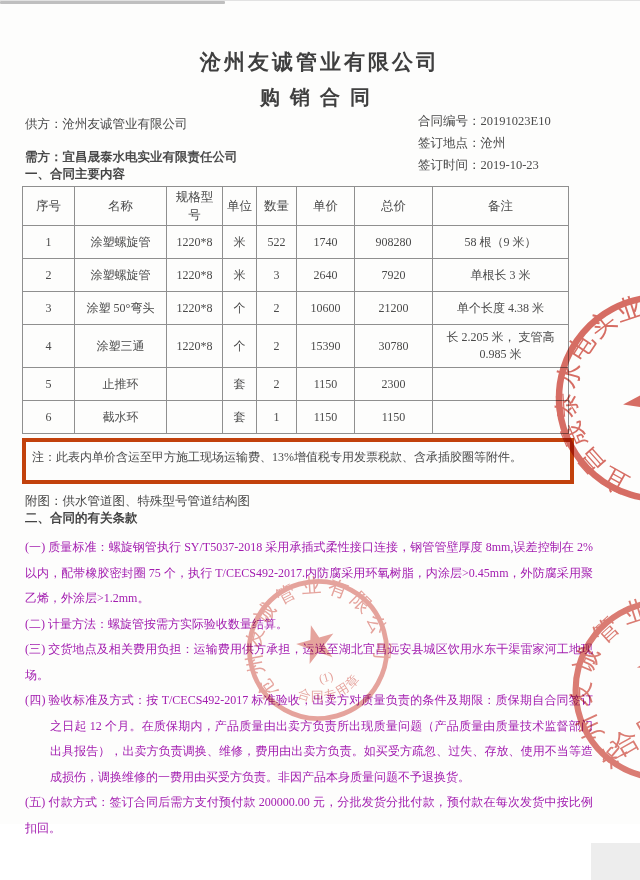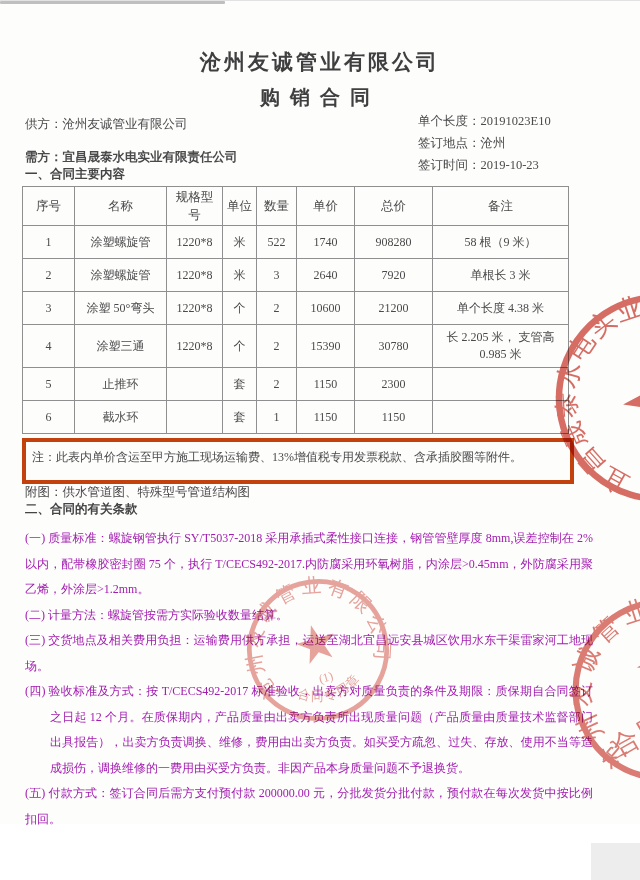--- a/index.html
+++ b/index.html
@@ -24,21 +24,21 @@
   .sec1-heading{position:absolute;top:166px;left:25px;font-size:12.5px;font-weight:700;color:#454545;}
   
   .flow{position:absolute;top:186px;left:22px;width:570px;}
   table.items{border-collapse:collapse;width:546px;table-layout:fixed;border-radius:28px;}
   .items th,.items td{border:1px solid #8f8f8f;font-size:12px;text-align:center;
     padding:1px 3px;font-weight:normal;color:#4a4a4a;overflow:hidden;line-height:1.45;}
   .items th{font-size:12.5px;}
   tr.hrow{height:30px;} tr.dr{height:33px;} tr.dr4{height:43px;} tr.trow{height:34px;}
   .note-box{width:532px;border:4px solid #c2410c;margin-top:4px;padding:7px 6px 14px 6px;
     font-size:12px;color:#4a4a4a;}
-  .attachment{margin-left:3px;font-size:12.5px;}
+  .attachment{margin-top:9px;margin-left:3px;font-size:12.5px;}
   .sec2-heading{margin-top:0;margin-left:3px;font-size:12.5px;font-weight:700;color:#454545;}
   .clauses{margin-top:8px;margin-left:3px;width:568px;}
   .clause{margin:0;font-size:12px;line-height:25.5px;text-align:justify;color:#a21caf;}
   .clause.hang{padding-left:25px;text-indent:-25px;}
   
   .stamp{position:absolute;mix-blend-mode:multiply;pointer-events:none;}
   .stamp svg{display:block;overflow:visible;}
   .stamp circle{fill:none;stroke:#cf4a3e;}
   .stamp text,.stamp textPath{fill:#cf4a3e;}
   .stamp polygon{fill:#cf4a3e;}
@@ -52,21 +52,21 @@
 <div class="page">
 
   <div class="artifact-top-line"></div>
   <div class="artifact-top-strip"></div>
   <div class="artifact-corner"></div>
 
   <div class="title1">沧州友诚管业有限公司</div>
   <div class="title2">购销合同</div>
 
   <div class="meta">
-    <div><span>单个长度：</span><span>20191023E10</span></div>
+    <div><span>合同编号：</span><span>20191023E10</span></div>
     <div><span>签订地点：</span><span>沧州</span></div>
     <div><span>签订时间：</span><span>2019-10-23</span></div>
   </div>
 
   <div class="party supplier"><span>供方：</span><span>沧州友诚管业有限公司</span></div>
   <div class="party buyer"><span>需方：</span><span>宜昌晟泰水电实业有限责任公司</span></div>
 
   <div class="sec1-heading">一、合同主要内容</div>
 
   <div class="flow">

